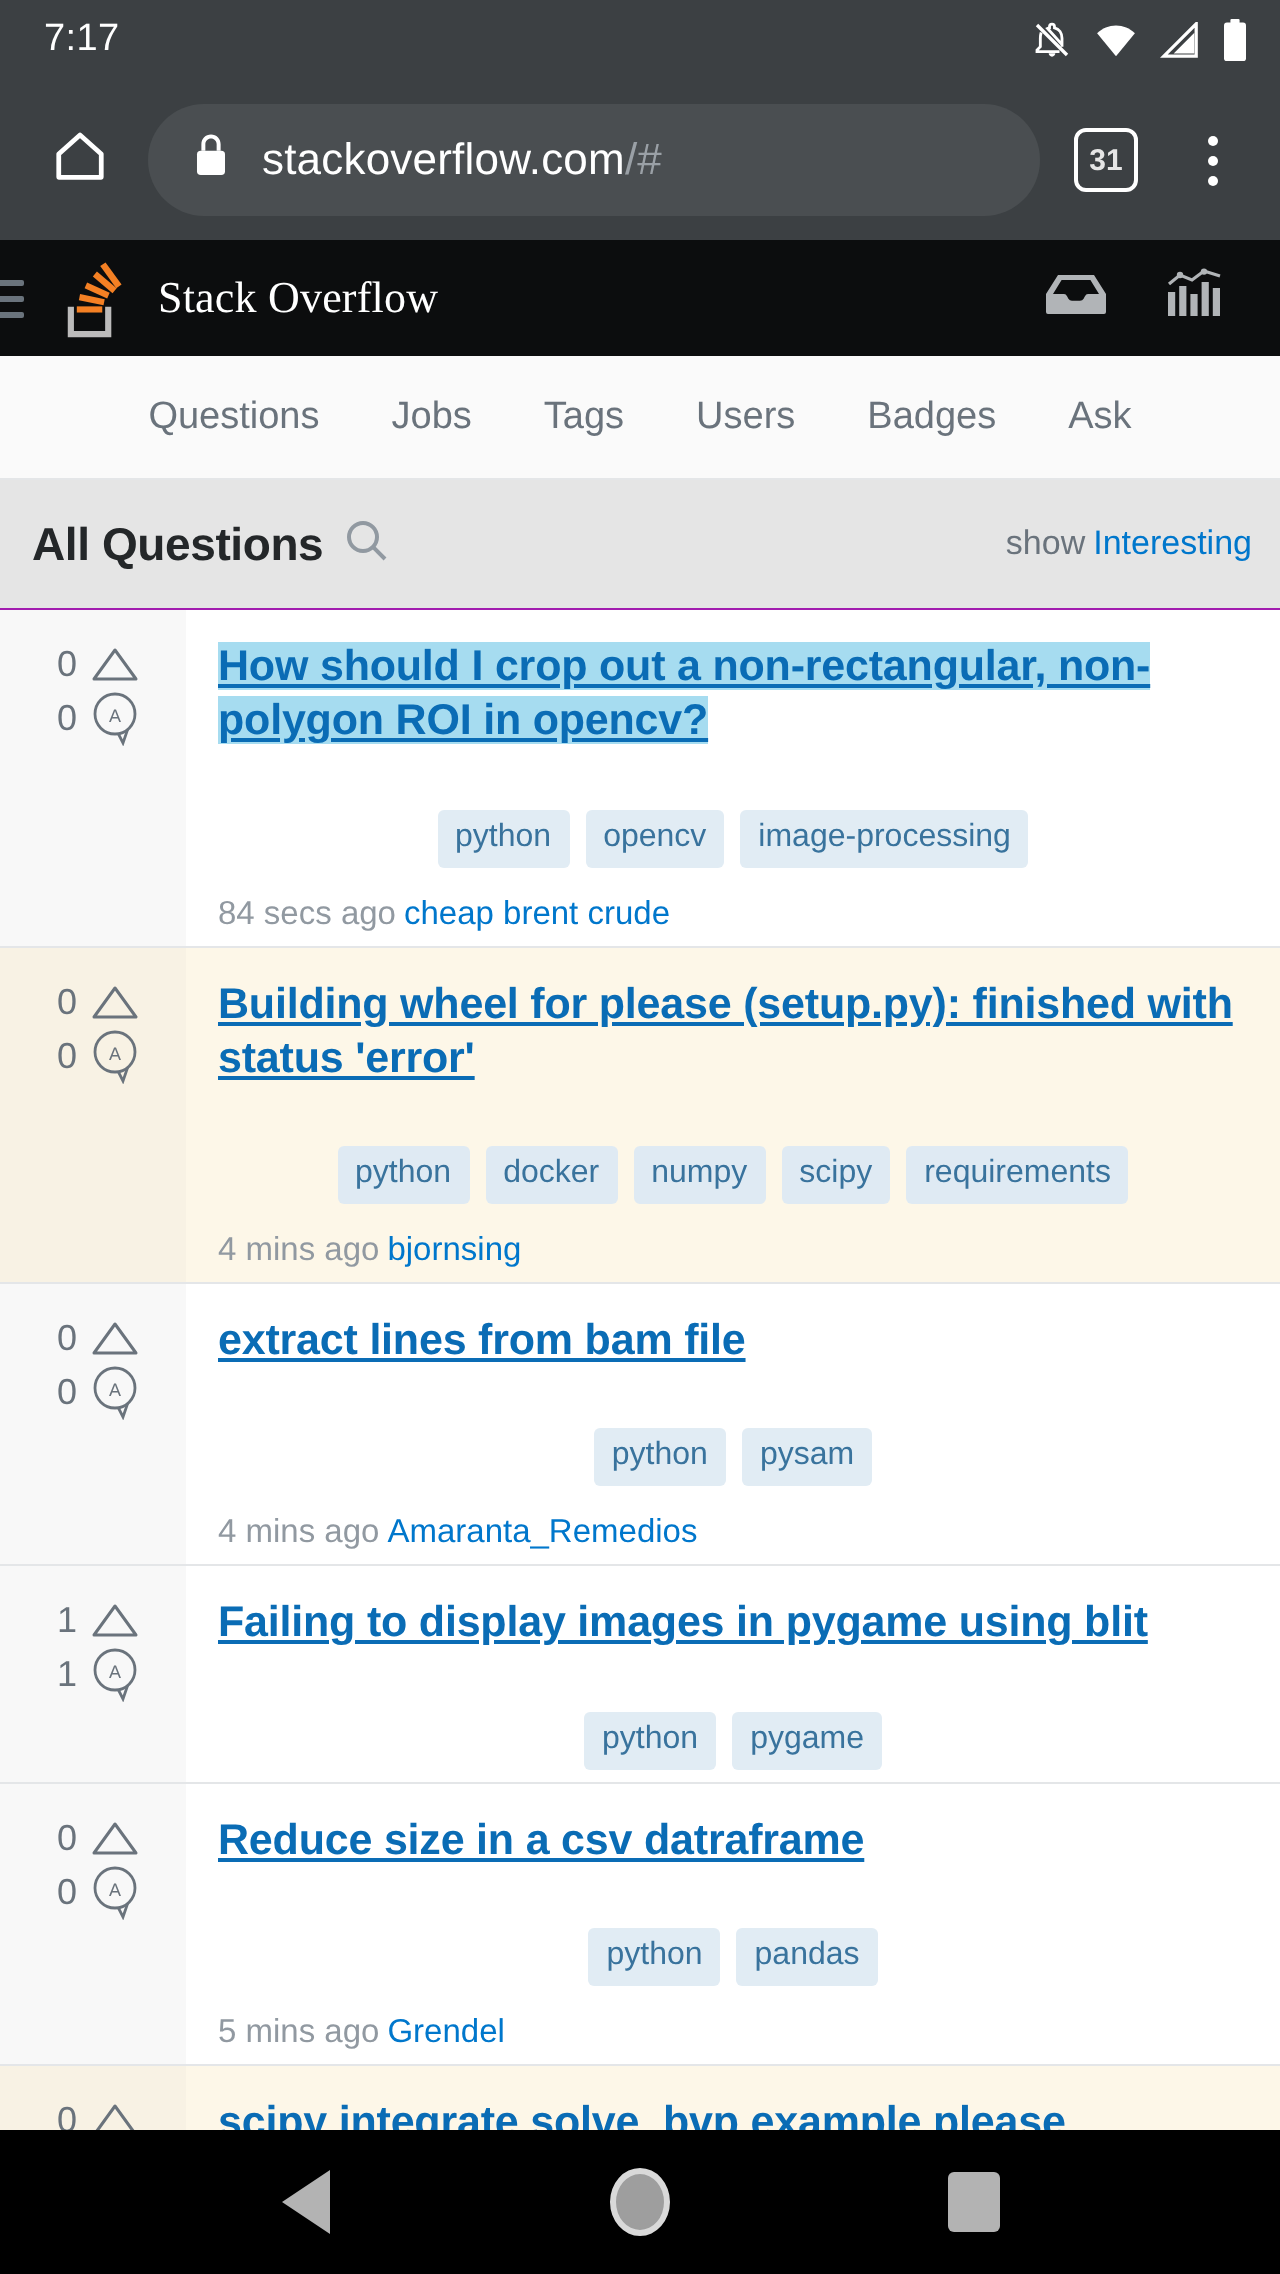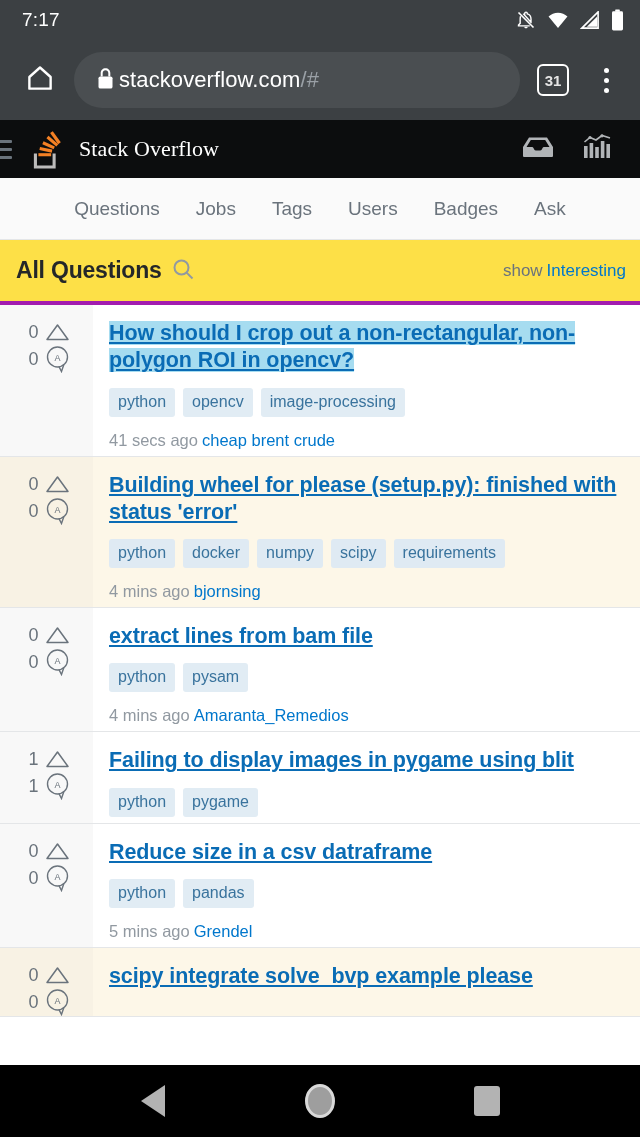--- a/index.html
+++ b/index.html
@@ -50,21 +50,21 @@
     flex: 0 0 auto;
   }
   .omnibox {
     flex: 1 1 auto;
     height: 56px;
     background: #4a4e51;
     border-radius: 28px;
     display: flex;
     align-items: center;
     padding: 16px 22px;
-    gap: 4px;
+    gap: 16px;
     min-width: 0;
   }
   .omnibox .url-text {
     font-size: 22px;
     color: #ffffff;
     white-space: nowrap;
     overflow: hidden;
     text-overflow: ellipsis;
     letter-spacing: .1px;
   }
@@ -158,22 +158,22 @@
   .so-nav a {
     color: #6a737c;
     font-size: 19px;
     text-decoration: none;
     white-space: nowrap;
   }
 
   
   .q-header {
     height: 65px;
-    background: #fde047;
-    border-bottom: 4px solid #a21caf;
+    background: #e5e5e5;
+    border-bottom: 1px solid #a21caf;
     display: flex;
     align-items: center;
     padding: 0 14px 0 16px;
     justify-content: flex-end;
   }
   .q-header-title {
     font-size: 23px;
     font-weight: 700;
     color: #242729;
     letter-spacing: -.2px;
@@ -242,24 +242,25 @@
     line-height: 1.27;
     letter-spacing: -.1px;
     display: inline;
   }
   .q-title.selected {
     background: #a6dcf0;
     box-decoration-break: clone;
     -webkit-box-decoration-break: clone;
   }
   .q-tags {
-    margin-top: 13px;
+    margin-top: 30px;
     display: flex;
     flex-wrap: wrap;
     gap: 8px;
+    justify-content: center;
   }
   .q-tag {
     background: #e1ecf4;
     color: #39739d;
     font-size: 16px;
     padding: 6px 9px 7px 9px;
     border-radius: 3px;
     line-height: 1;
     white-space: nowrap;
   }
@@ -485,21 +486,21 @@
           </div>
         </div>
         <div class="q-body">
           <a class="q-title selected" href="#">How should I crop out a non-rectangular, non-polygon ROI in opencv?</a>
           <div class="q-tags">
             <span class="q-tag">python</span>
             <span class="q-tag">opencv</span>
             <span class="q-tag">image-processing</span>
           </div>
           <div class="q-meta">
-            <span>41 secs ago</span><a class="author" href="#">cheap brent crude</a>
+            <span>84 secs ago</span><a class="author" href="#">cheap brent crude</a>
           </div>
         </div>
       </div>
 
       <div class="q-item featured">
         <div class="q-stats">
           <div class="stat-row">
             <span class="num">0</span>
             <span>
               <svg width="25" height="20" viewBox="0 0 25 20" fill="none" stroke="#6a737c" stroke-width="1.5" stroke-linejoin="round">

